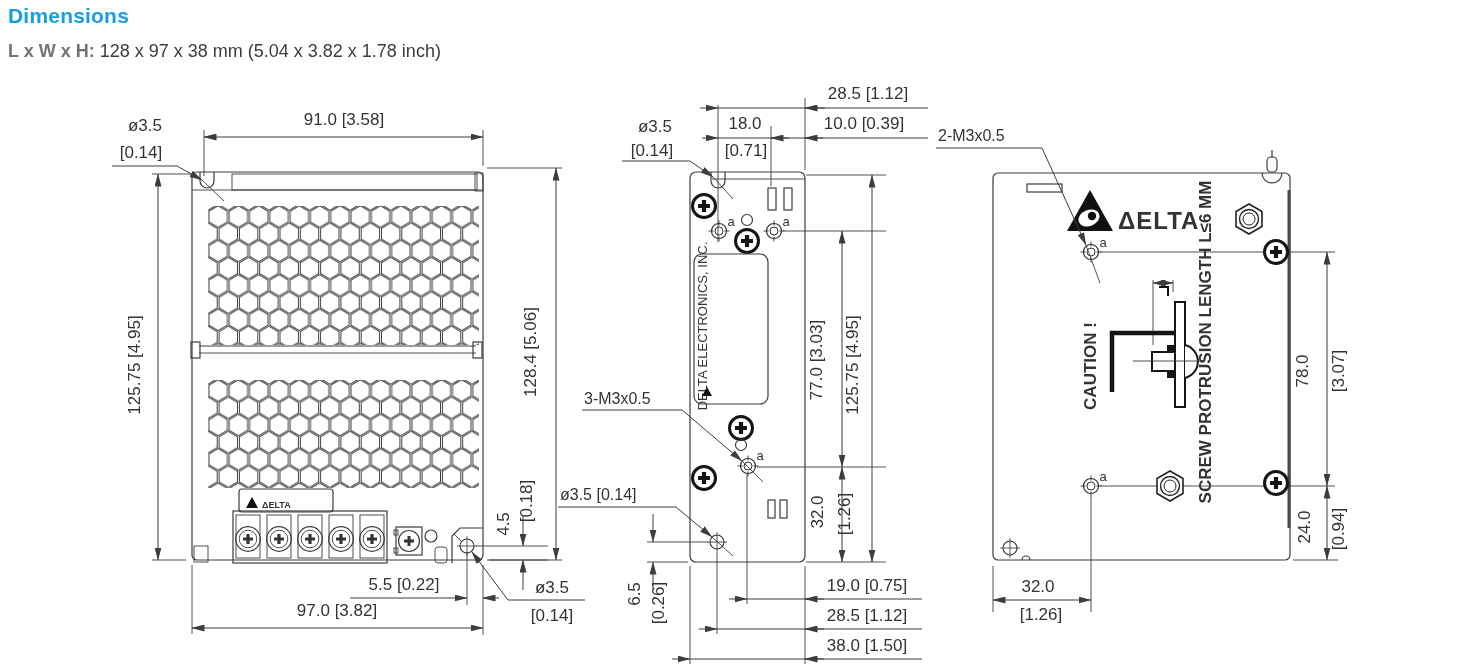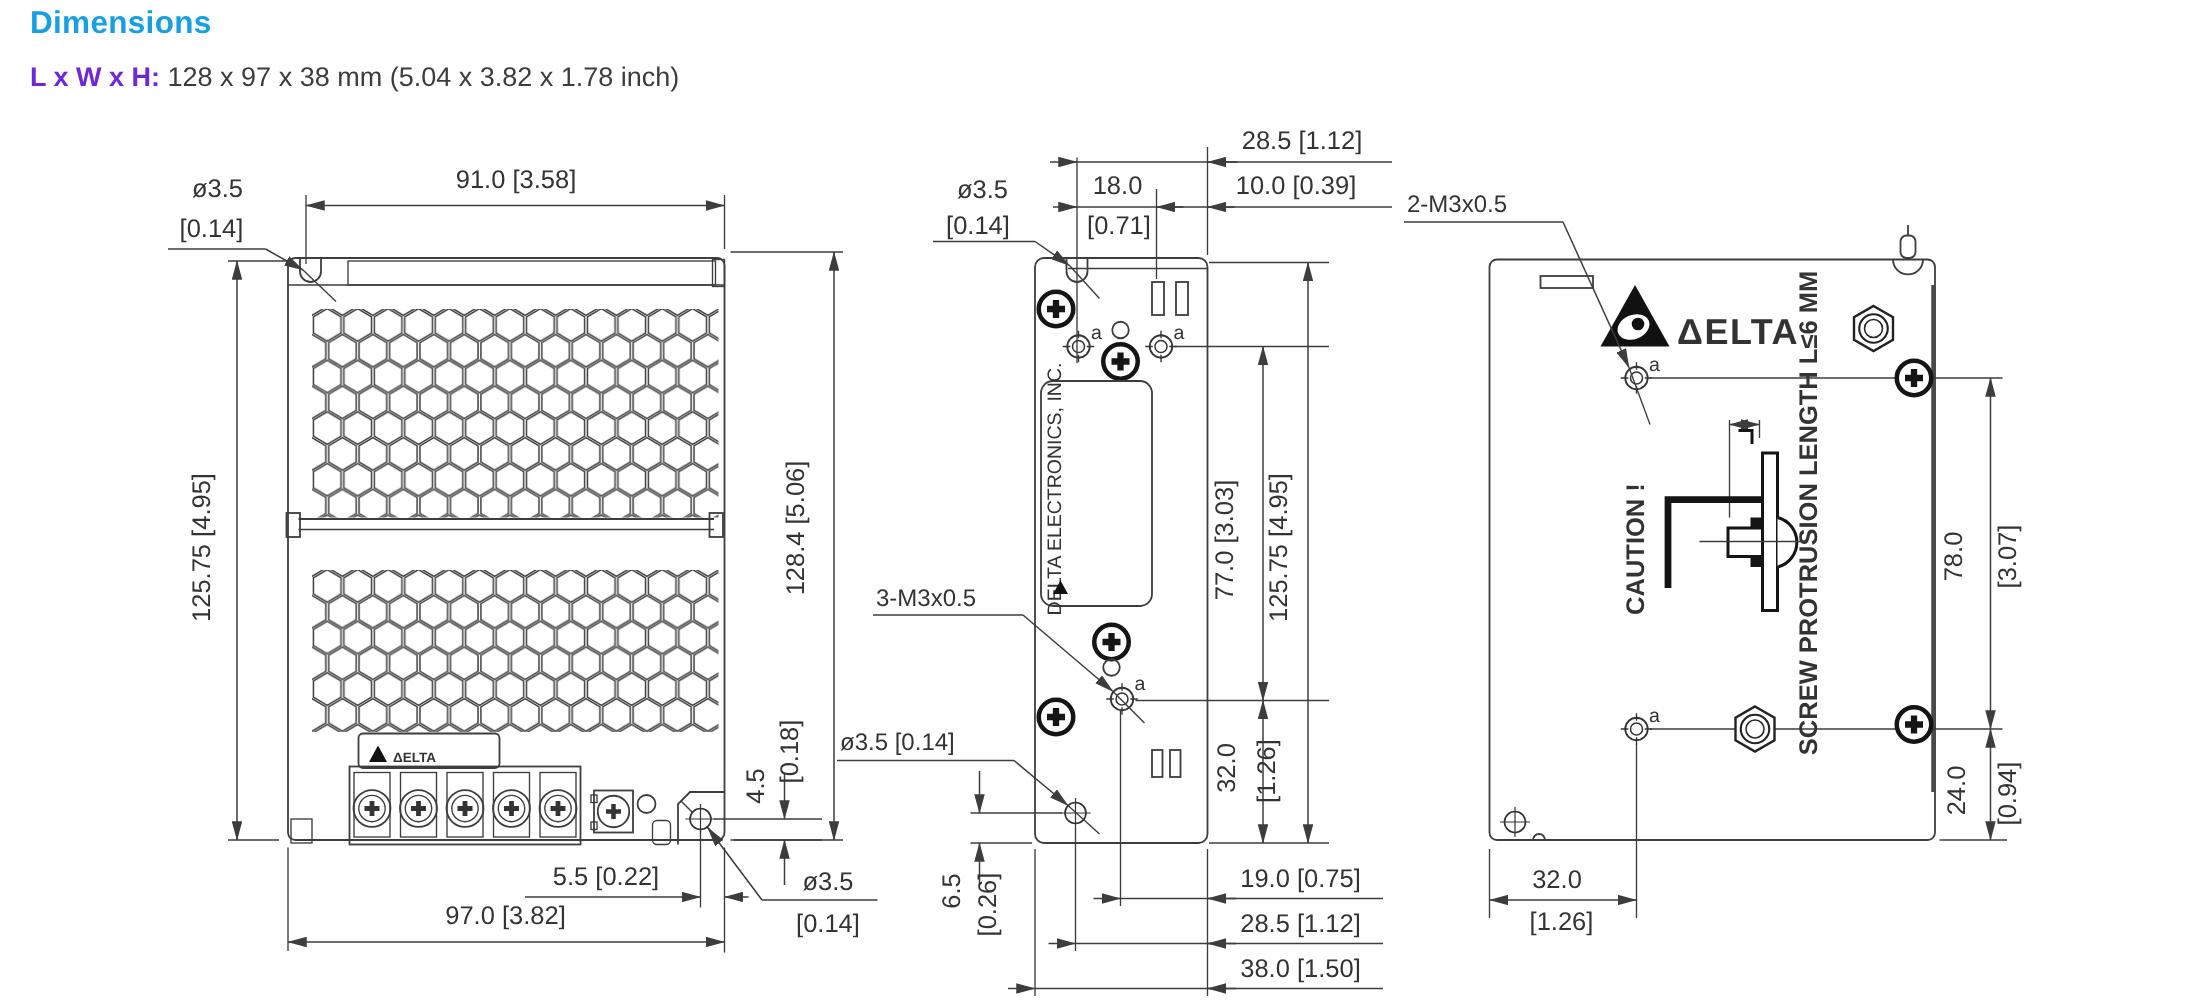--- a/index.html
+++ b/index.html
@@ -1,21 +1,21 @@
 <!DOCTYPE html>
 <html><head>
 <meta charset="utf-8">
 <style>
   html,body{margin:0;padding:0}
   body{width:1463px;height:667px;background:#fff;position:relative;overflow:hidden;
        font-family:"Liberation Sans",sans-serif}
-  .hdr{position:absolute;left:20px;top:4px;z-index:2}
+  .hdr{position:absolute;left:8px;top:4px;z-index:2}
   .title{color:#189fe0;font-size:21px;font-weight:bold;margin:0;letter-spacing:.2px}
   .sub{margin:13px 0 0;font-size:18px;color:#3c3c3c}
-  .sub .b{font-weight:bold;color:#6d28d9}
+  .sub .b{font-weight:bold;color:#737373}
   svg.draw{position:absolute;left:0;top:0}
   .ln{stroke:#3d3d3d;stroke-width:1.2;fill:none}
   .thn{stroke:#3d3d3d;stroke-width:.9;fill:none}
   .dm{stroke:#3d3d3d;stroke-width:1;fill:none}
   .tk{stroke:#151515;stroke-width:4.5;fill:none}
   .hxp{stroke:#3f3f3f;stroke-width:1;fill:none}
   text{font-family:"Liberation Sans",sans-serif;fill:#333}
   .t{font-size:17px;text-anchor:middle}
   .tl{font-size:16px;text-anchor:start}
   .ta{font-size:13px;text-anchor:middle}

